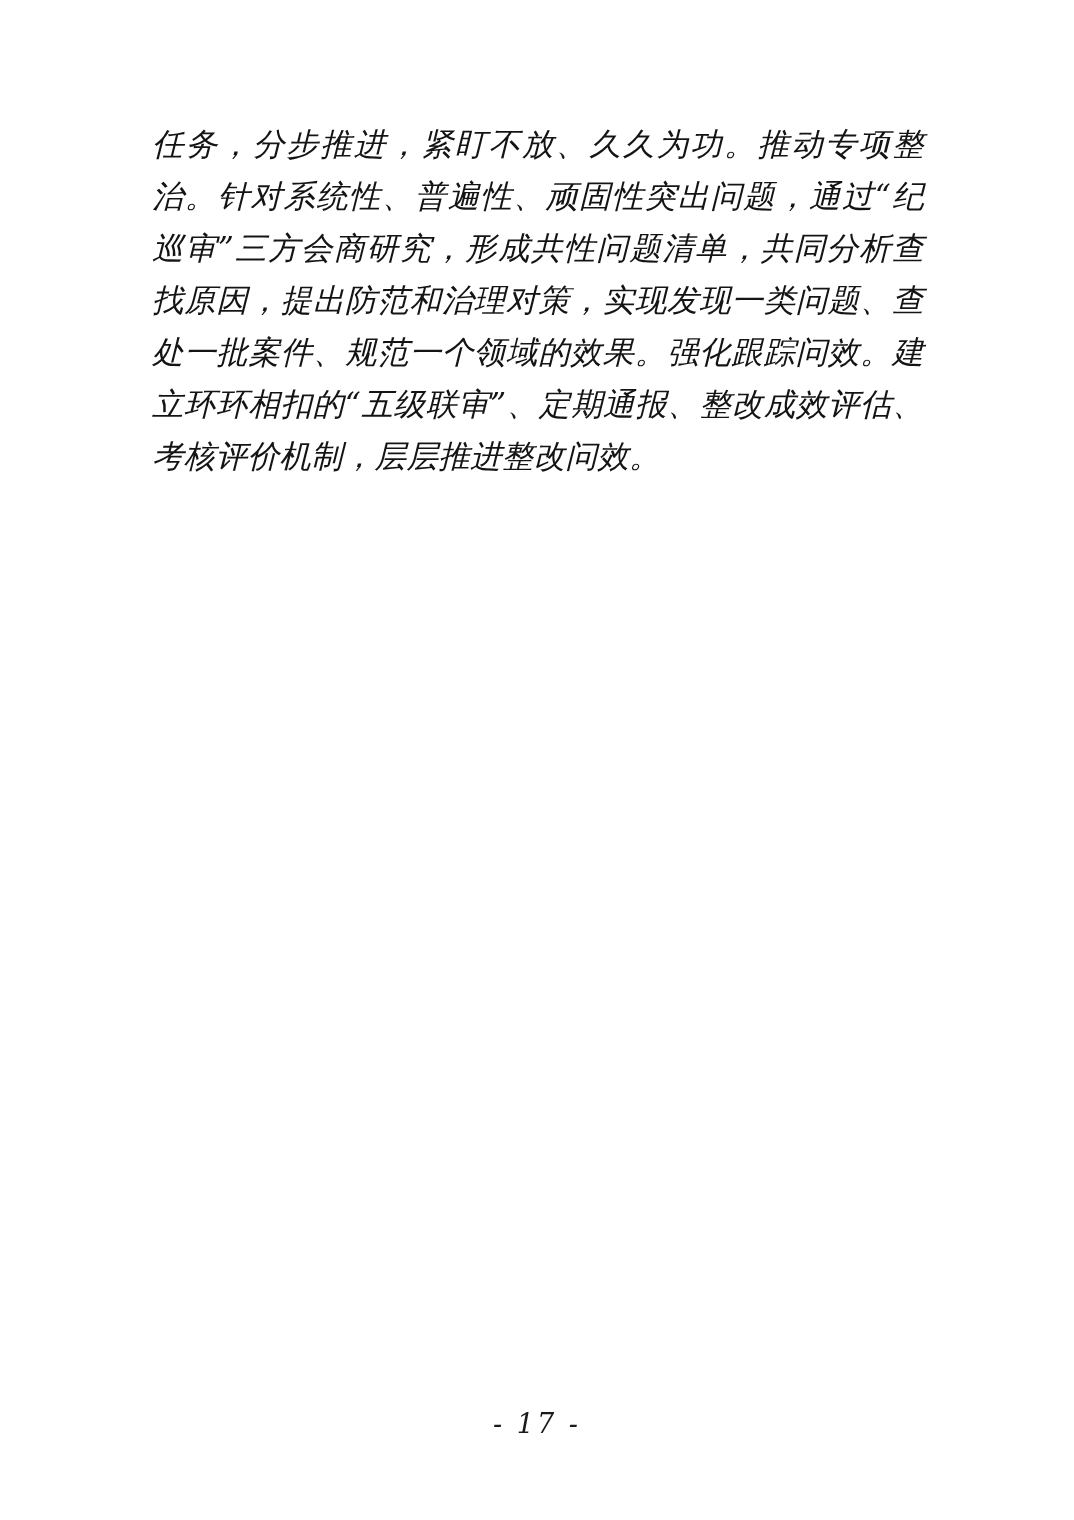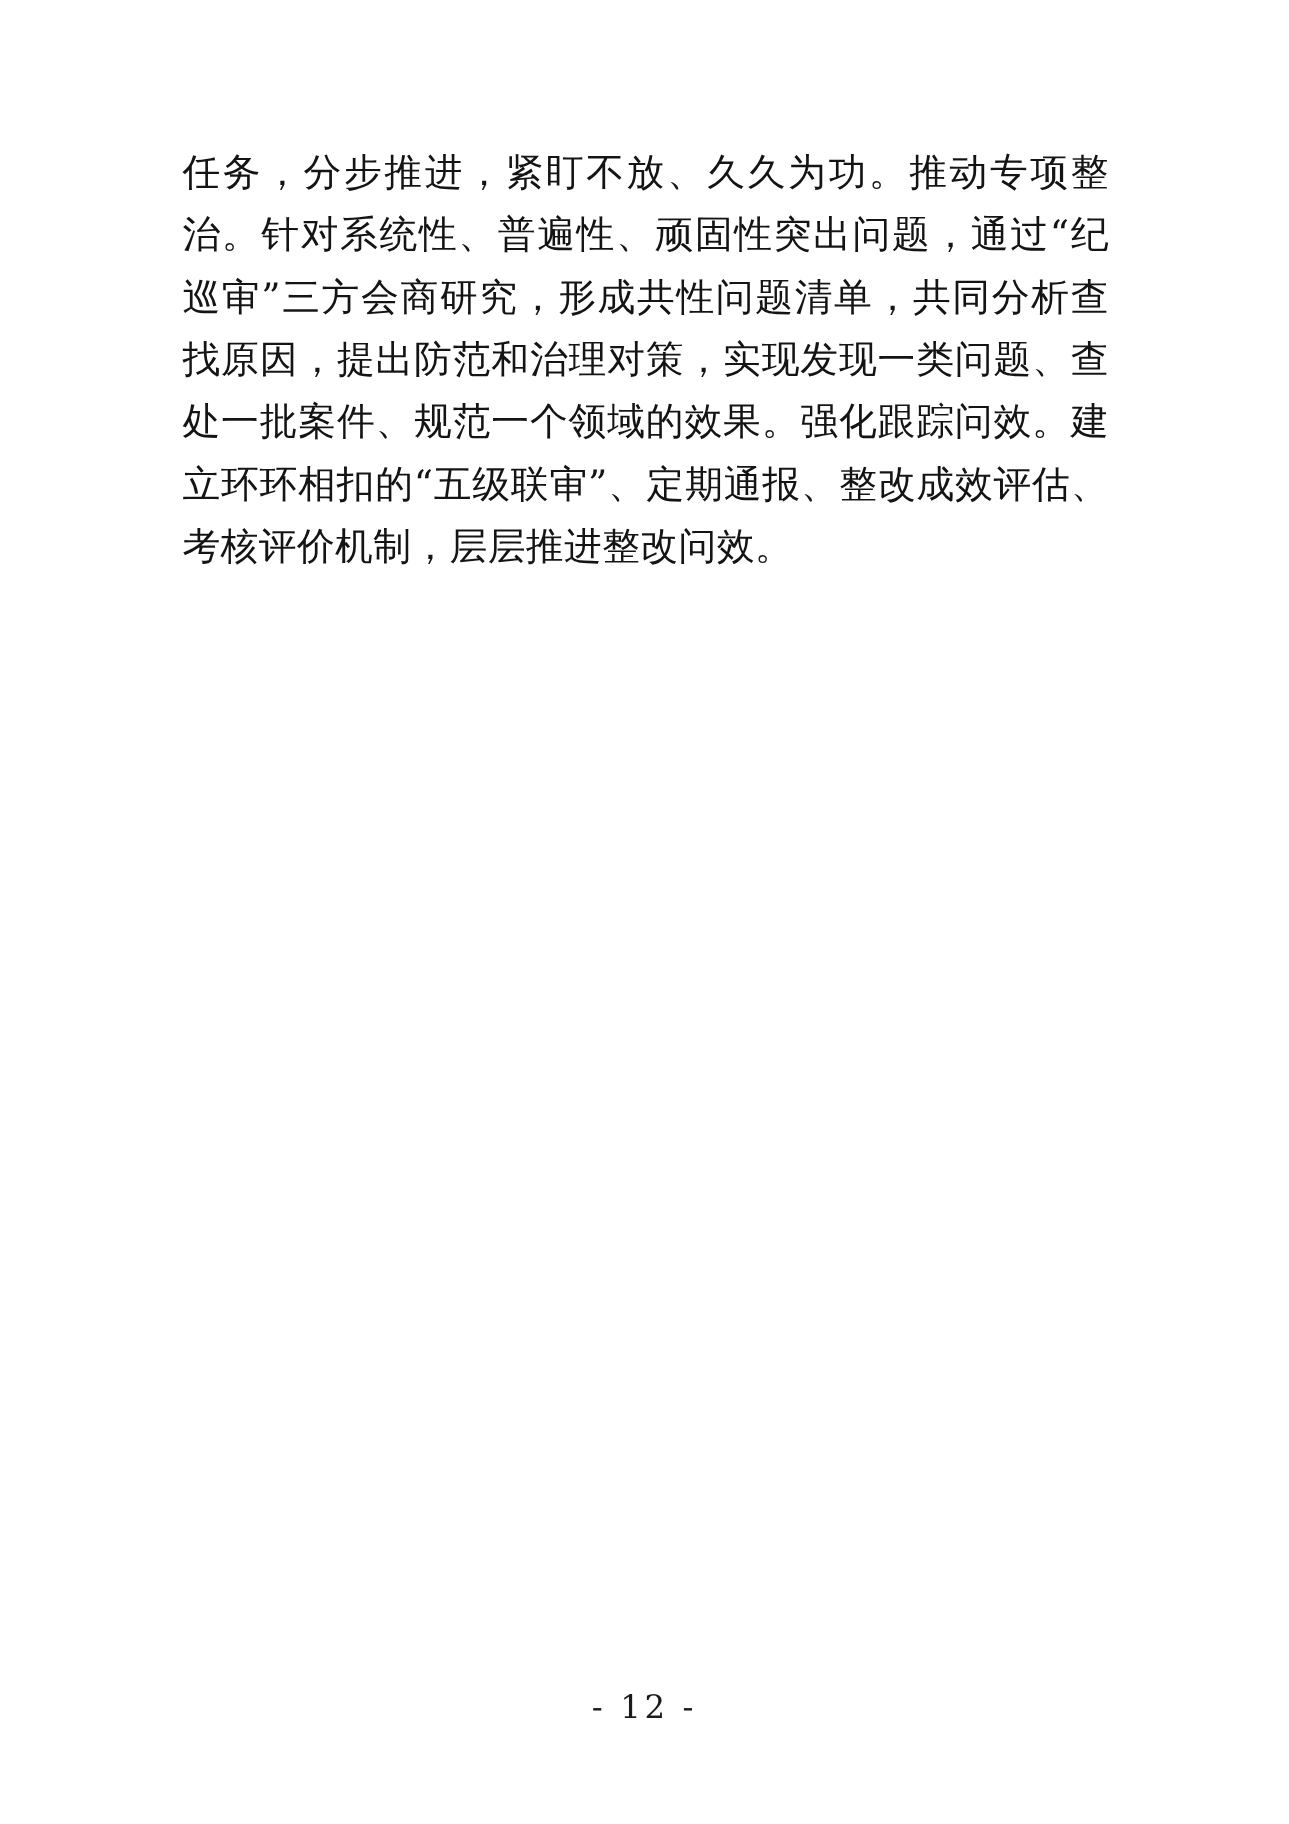--- a/index.html
+++ b/index.html
@@ -14,20 +14,21 @@
     color: #111111;
     position: relative;
     overflow: hidden;
   }
   .page {
     width: 1074px;
     height: 1072px;
     box-sizing: border-box;
     position: relative;
     background: #ffffff;
+    font-style: italic;
   }
   .content {
     position: absolute;
     left: 152px;
     top: 118px;
     width: 772px;
   }
   .body-paragraph {
     font-size: 31.5px;
     line-height: 52px;
@@ -57,16 +58,16 @@
 </head>
 <body>
 
 <div class="page">
 
   <div class="content">
     <p class="body-paragraph">任务，分步推进，紧盯不放、久久为功。推动专项整治。针对系统性、普遍性、顽固性突出问题，通过“纪巡审”三方会商研究，形成共性问题清单，共同分析查找原因，提出防范和治理对策，实现发现一类问题、查处一批案件、规范一个领域的效果。强化跟踪问效。建立环环相扣的“五级联审”、定期通报、整改成效评估、考核评价机制，层层推进整改问效。</p>
   </div>
 
   <div class="footer">
-    <span class="page-number">- 12 -</span>
+    <span class="page-number">- 17 -</span>
   </div>
 
 </div>
 
 </body></html>

